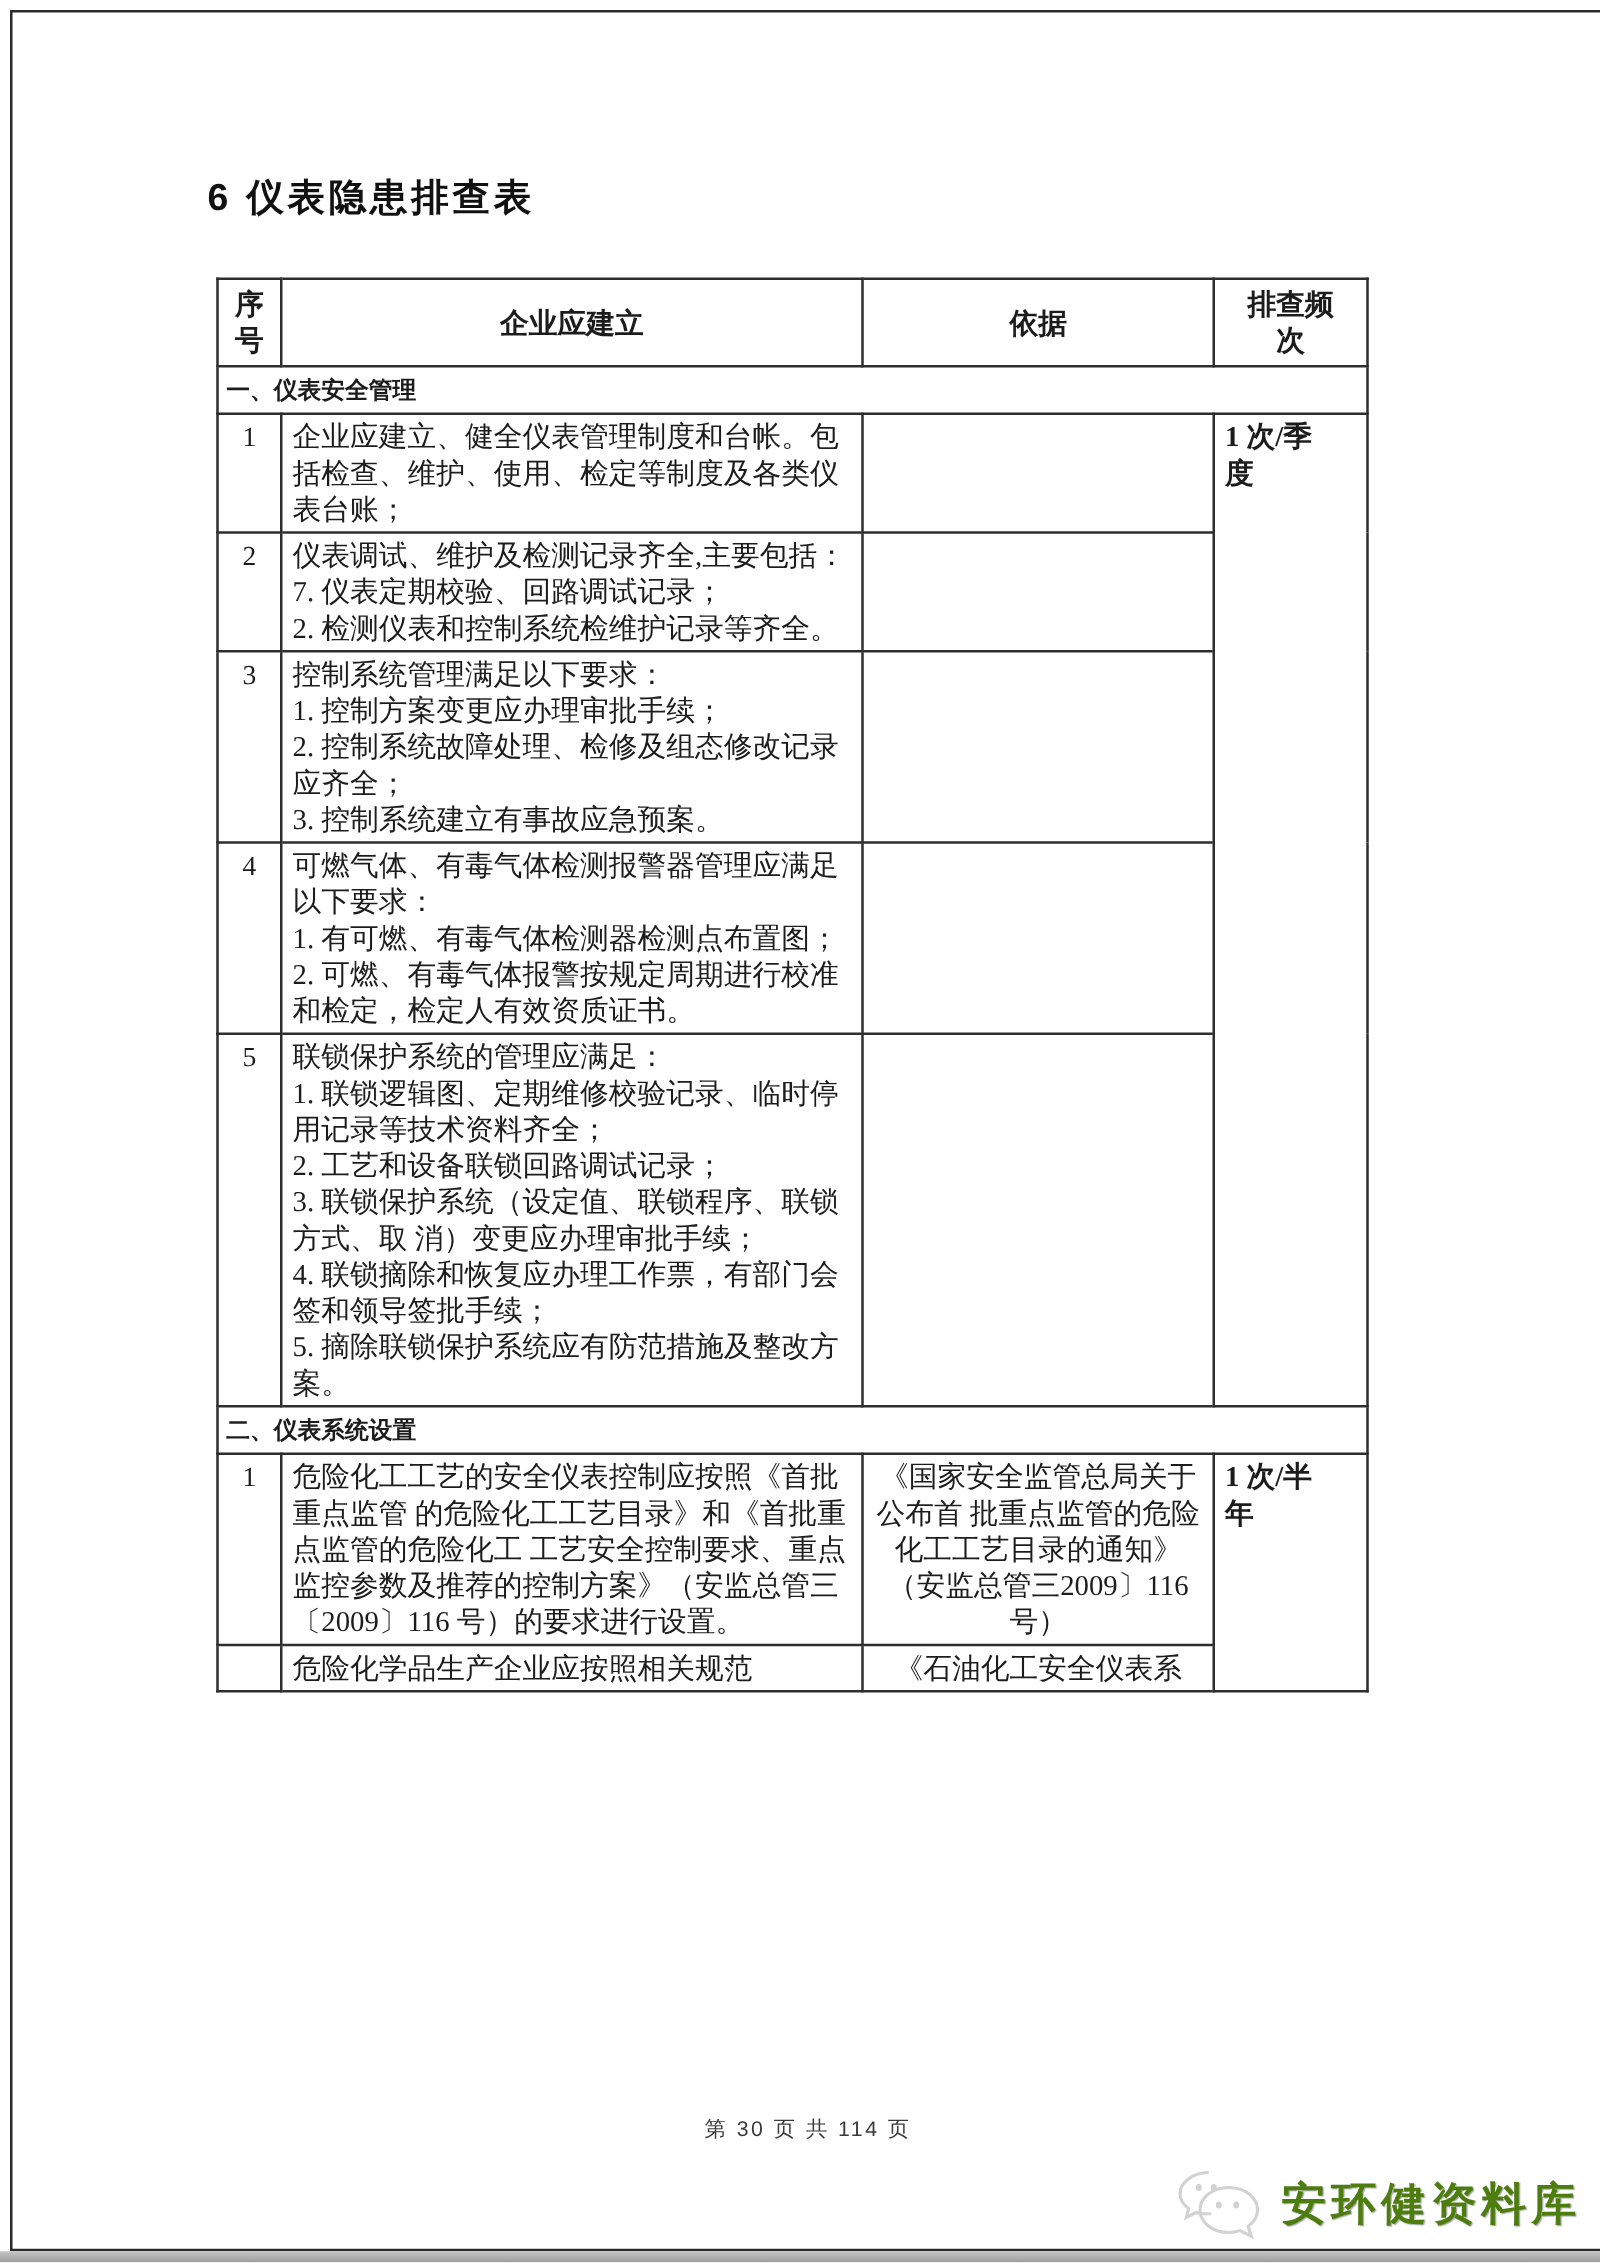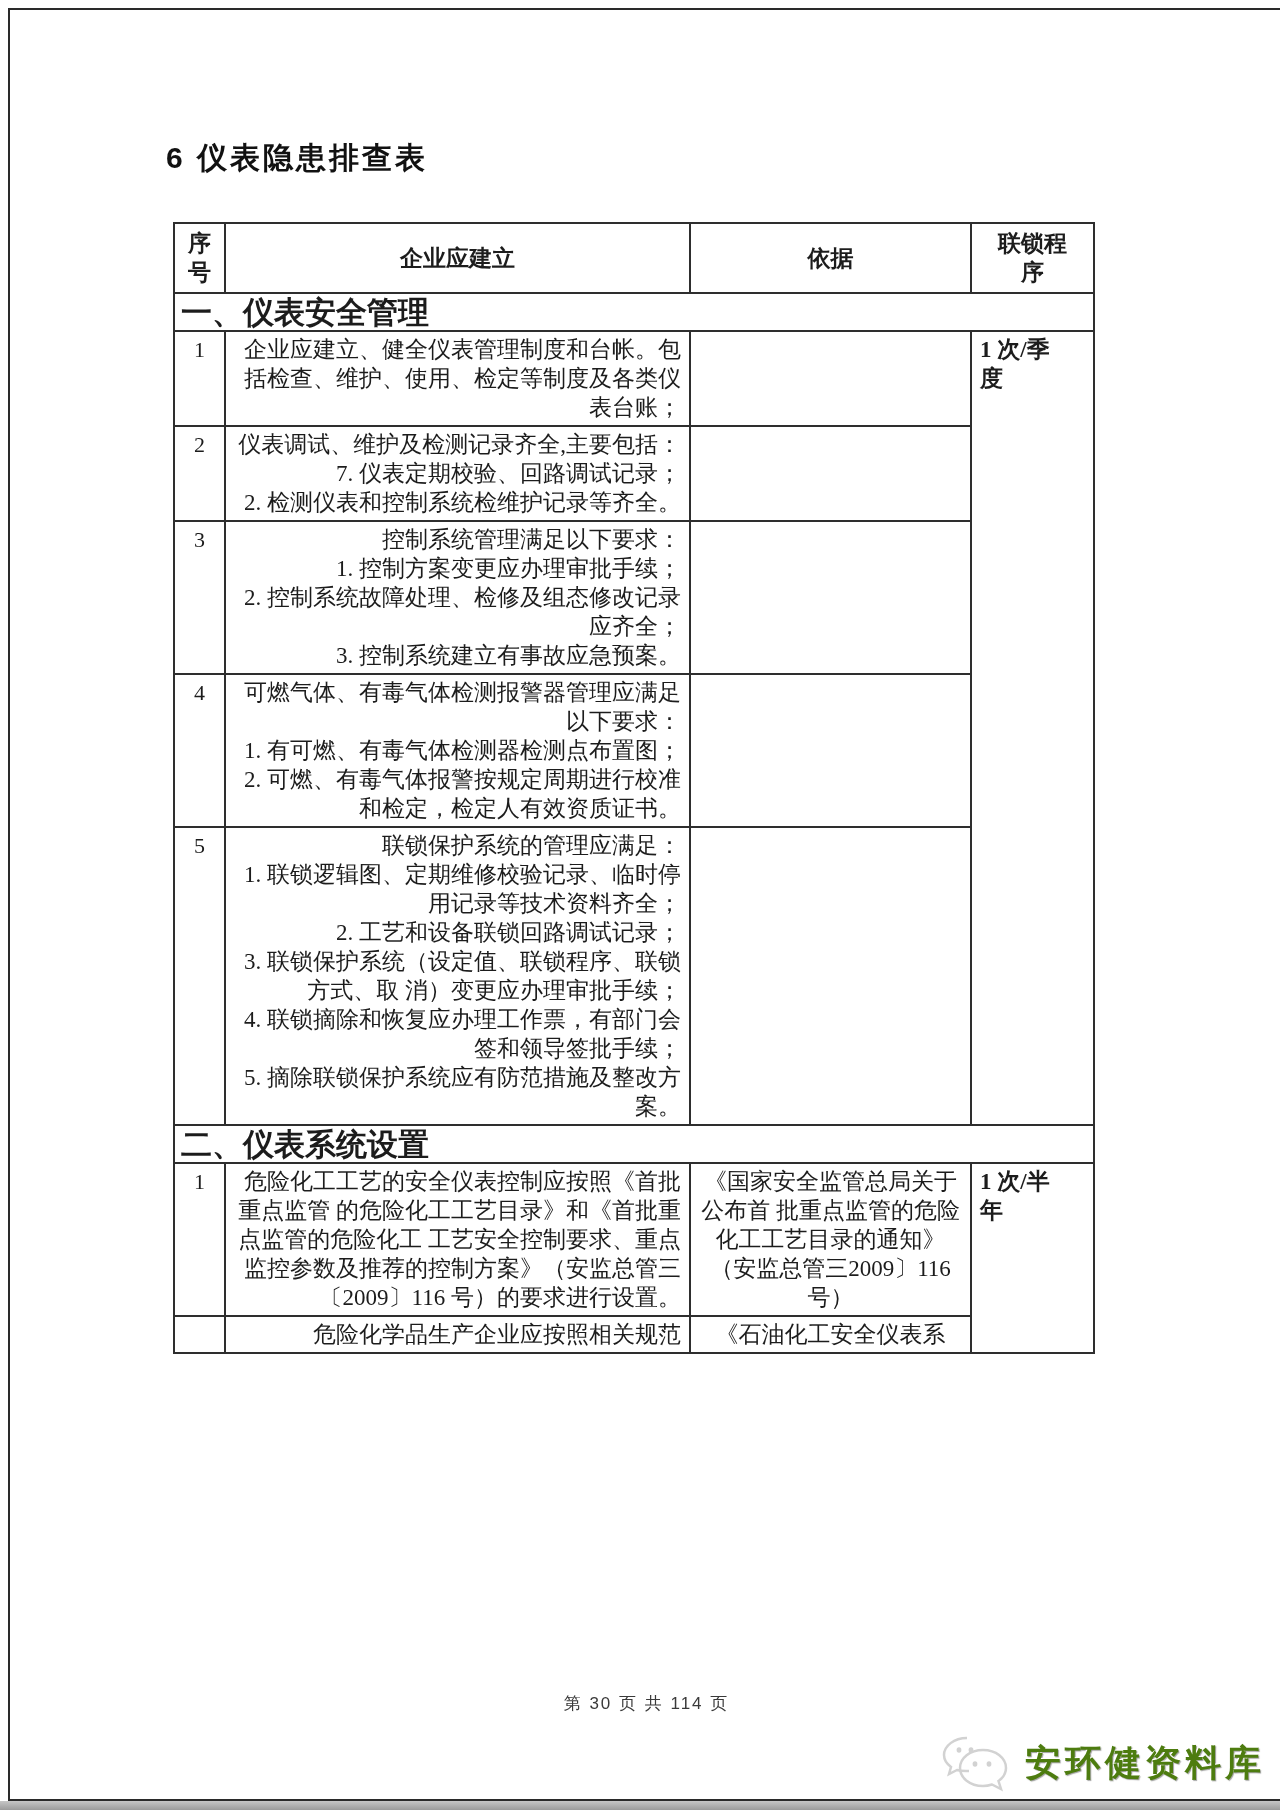--- a/index.html
+++ b/index.html
@@ -38,27 +38,27 @@
     word-break:break-all;
   }
   th{font-weight:bold;text-align:center;vertical-align:middle !important;height:62px;padding:0;}
   .th-inner{margin:0 auto;text-align:center;}
   .th-num{width:28px;}
   .th-freq{width:82px;}
   td.num{
     text-align:center;vertical-align:middle;
     font-size:22px;padding:0;
   }
-  td.content{white-space:pre-line;padding-left:11px;padding-right:16px;text-align:right;}
+  td.content{white-space:pre-line;padding-left:11px;padding-right:16px;}
   td.basis{white-space:pre-line;padding-left:9px;text-align:center;}
   td.freq{vertical-align:top;padding-top:5px;font-weight:bold;}
   .freq-text{width:92px;word-break:break-all;}
   tr.section td{
     font-family:Liberation Sans, sans-serif;
-    font-weight:bold;font-size:31px;
+    font-weight:bold;font-size:19px;
     padding:3px 6px;height:30px;vertical-align:middle;
   }
   .footer{
     position:absolute;left:0;top:1692px;width:100%;
     text-align:center;
     font-family:"Liberation Sans","DejaVu Sans",sans-serif;
     font-size:17px;color:#3a3a3a;letter-spacing:2px;
   }
   .watermark{
     position:absolute;right:28px;top:1734px;
@@ -91,21 +91,21 @@
         <th>
             <div class="th-inner th-num">序号</div>
           </th>
         <th>
             <div class="th-inner">企业应建立</div>
           </th>
         <th>
             <div class="th-inner">依据</div>
           </th>
         <th>
-            <div class="th-inner th-freq">联锁程序</div>
+            <div class="th-inner th-freq">排查频次</div>
           </th>
       </tr>
 
       <tr class="section">
         <td colspan="4">一、仪表安全管理</td>
       </tr>
 
       <tr>
         <td class="num">1</td>
         <td class="content">企业应建立、健全仪表管理制度和台帐。包括检查、维护、使用、检定等制度及各类仪表台账；</td>

